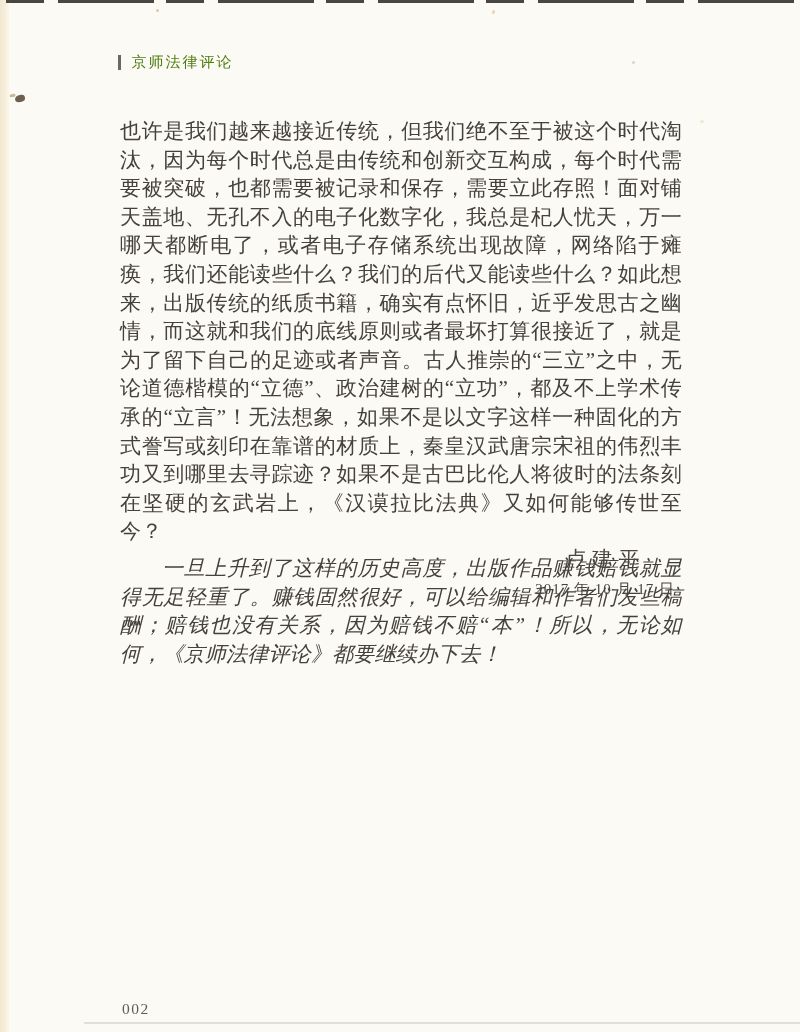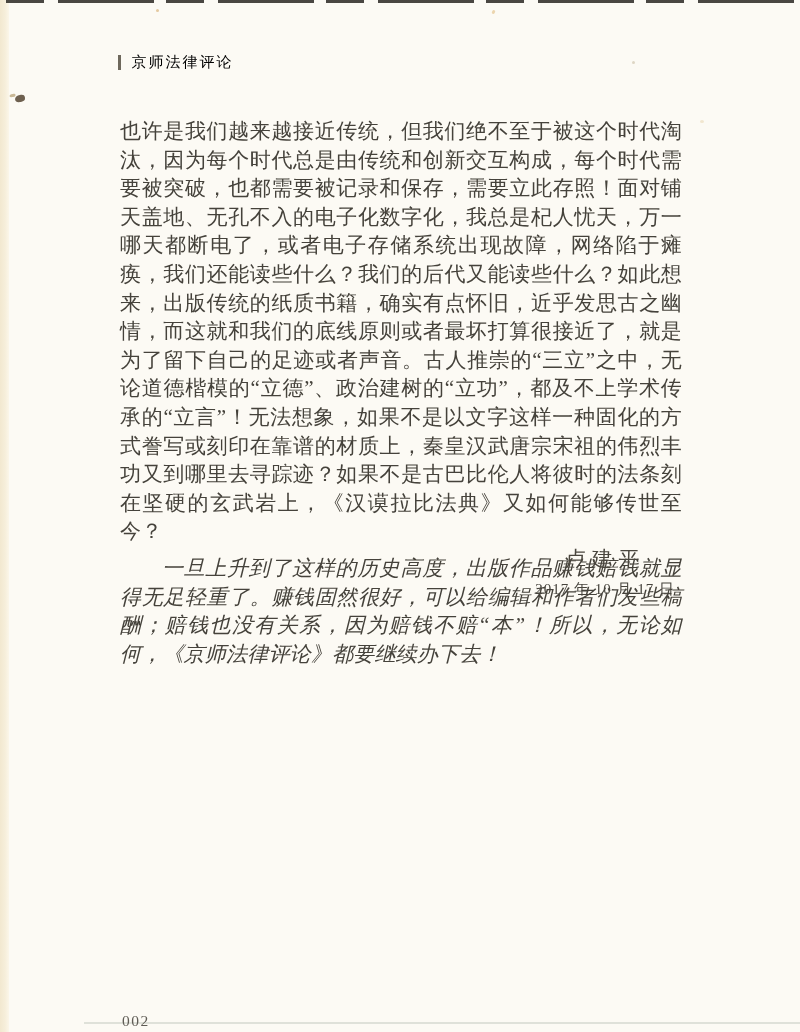--- a/index.html
+++ b/index.html
@@ -47,21 +47,21 @@
 
   
   .running-head{
     position:absolute;left:118px;top:54px;
     display:flex;align-items:center;gap:11px;
   }
   .running-head .rule{
     width:2.5px;height:15px;background:#6e6必85c;background:#6e685c;
   }
   .running-head .title{
-    font-size:15px;color:#000000;letter-spacing:2px;line-height:1;
+    font-size:15px;color:#4d7c0f;letter-spacing:2px;line-height:1;
     padding-top:1px;
   }
 
   
   .body-text{
     position:absolute;left:112px;top:109px;width:578px;
     font-size:21px;line-height:28.6px;color:#45423b;
     text-align:justify;
     letter-spacing:0.2px;
   }
@@ -77,21 +77,21 @@
     font-size:21px;letter-spacing:6px;line-height:1.1;
     transform:skewX(-2deg);
   }
   .signature .date{
     margin-top:9px;font-size:15px;letter-spacing:1px;color:#47443d;
   }
 
   
   .folio{
     position:absolute;left:122px;top:1000px;
-    font-size:15.5px;letter-spacing:1.5px;color:#5f5c55;margin-top:12px;
+    font-size:15.5px;letter-spacing:1.5px;color:#5f5c55;
   }
 </style>
 </head>
 <body>
 
 <div class="scan">
 
   <div class="edge-left"></div>
   <div class="edge-top"></div>
   <div class="edge-bottom"></div>

